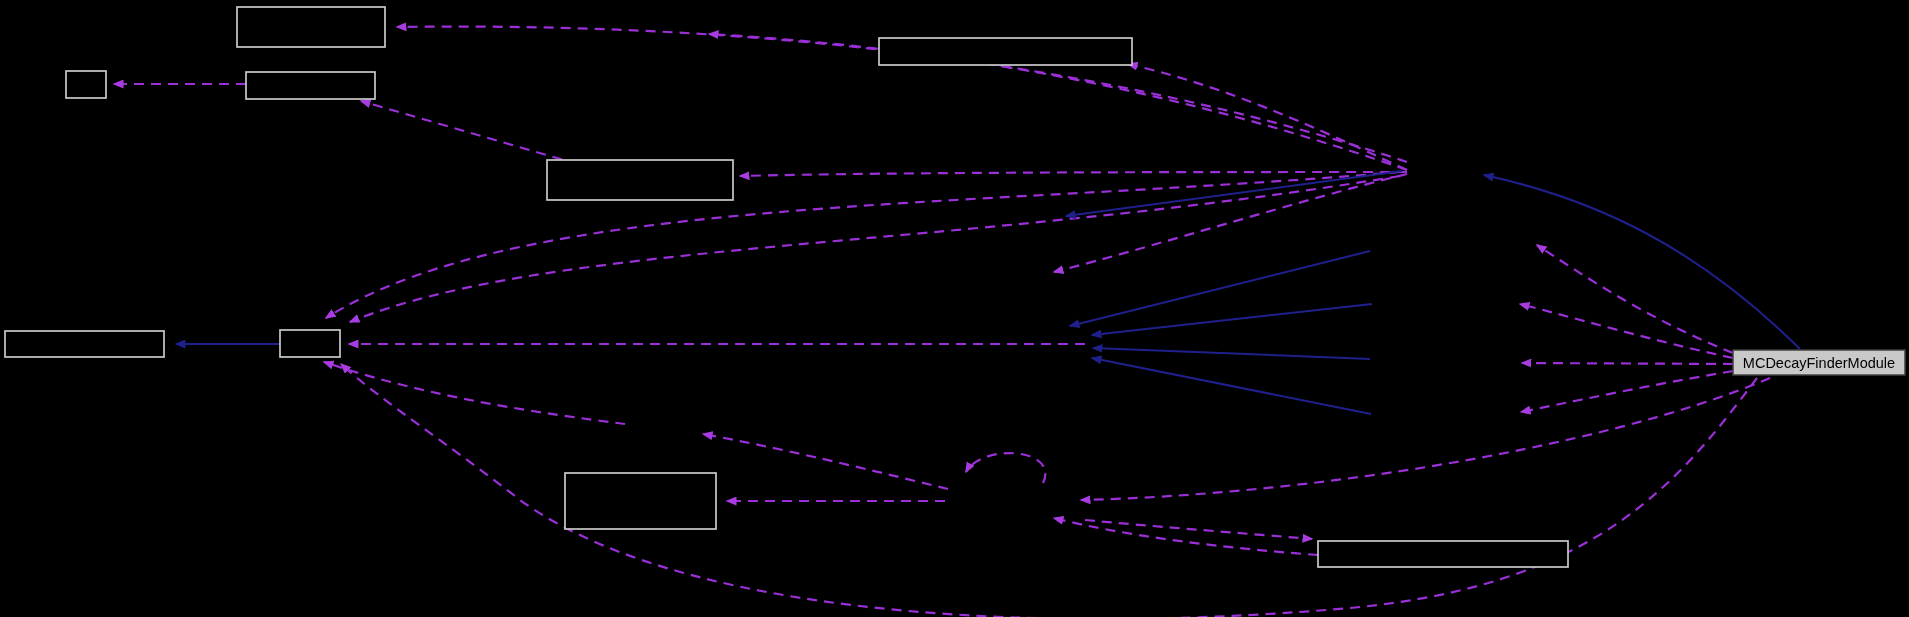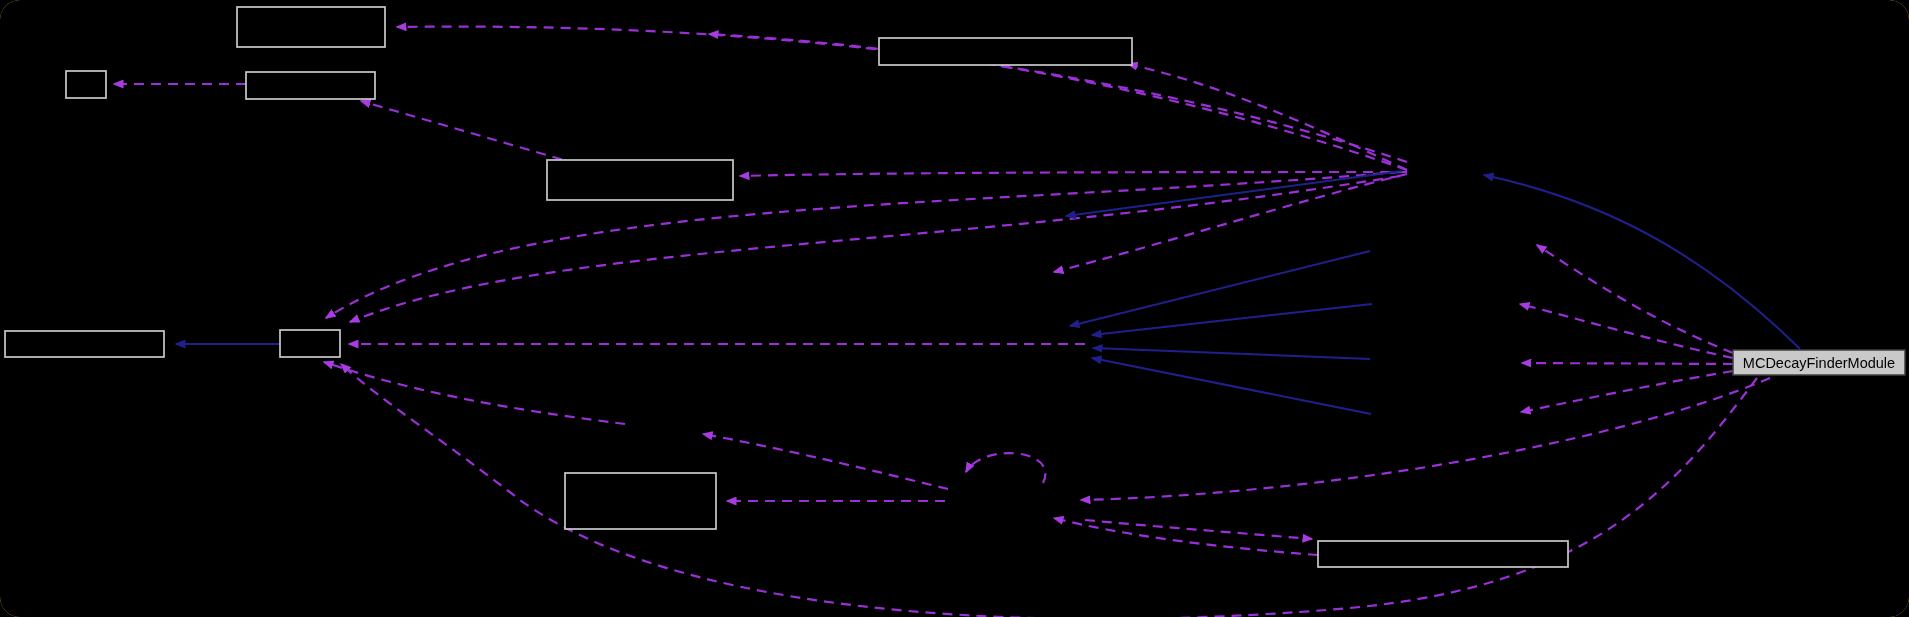--- a/index.html
+++ b/index.html
@@ -1,17 +1,17 @@
 <!DOCTYPE html>
 <html><head>
 <meta charset="utf-8">
 <style>
   html,body{margin:0;padding:0;background:#000;}
   .stage{position:relative;width:1909px;height:617px;background:#fde047;overflow:hidden;
-         font-family:"Liberation Sans", sans-serif;border-radius:20px;}
+         font-family:"Liberation Sans", sans-serif;}
   svg{display:block;}
   .edge-uses{fill:none;stroke-dasharray:10 7;stroke-width:2.2;}
   .edge-inherits{fill:none;stroke-width:2;}
   .node-rect{fill:#000;}
   .hl-text{font-family:"Liberation Sans",sans-serif;}
 </style>
 </head>
 <body>
 
 <div class="stage">

